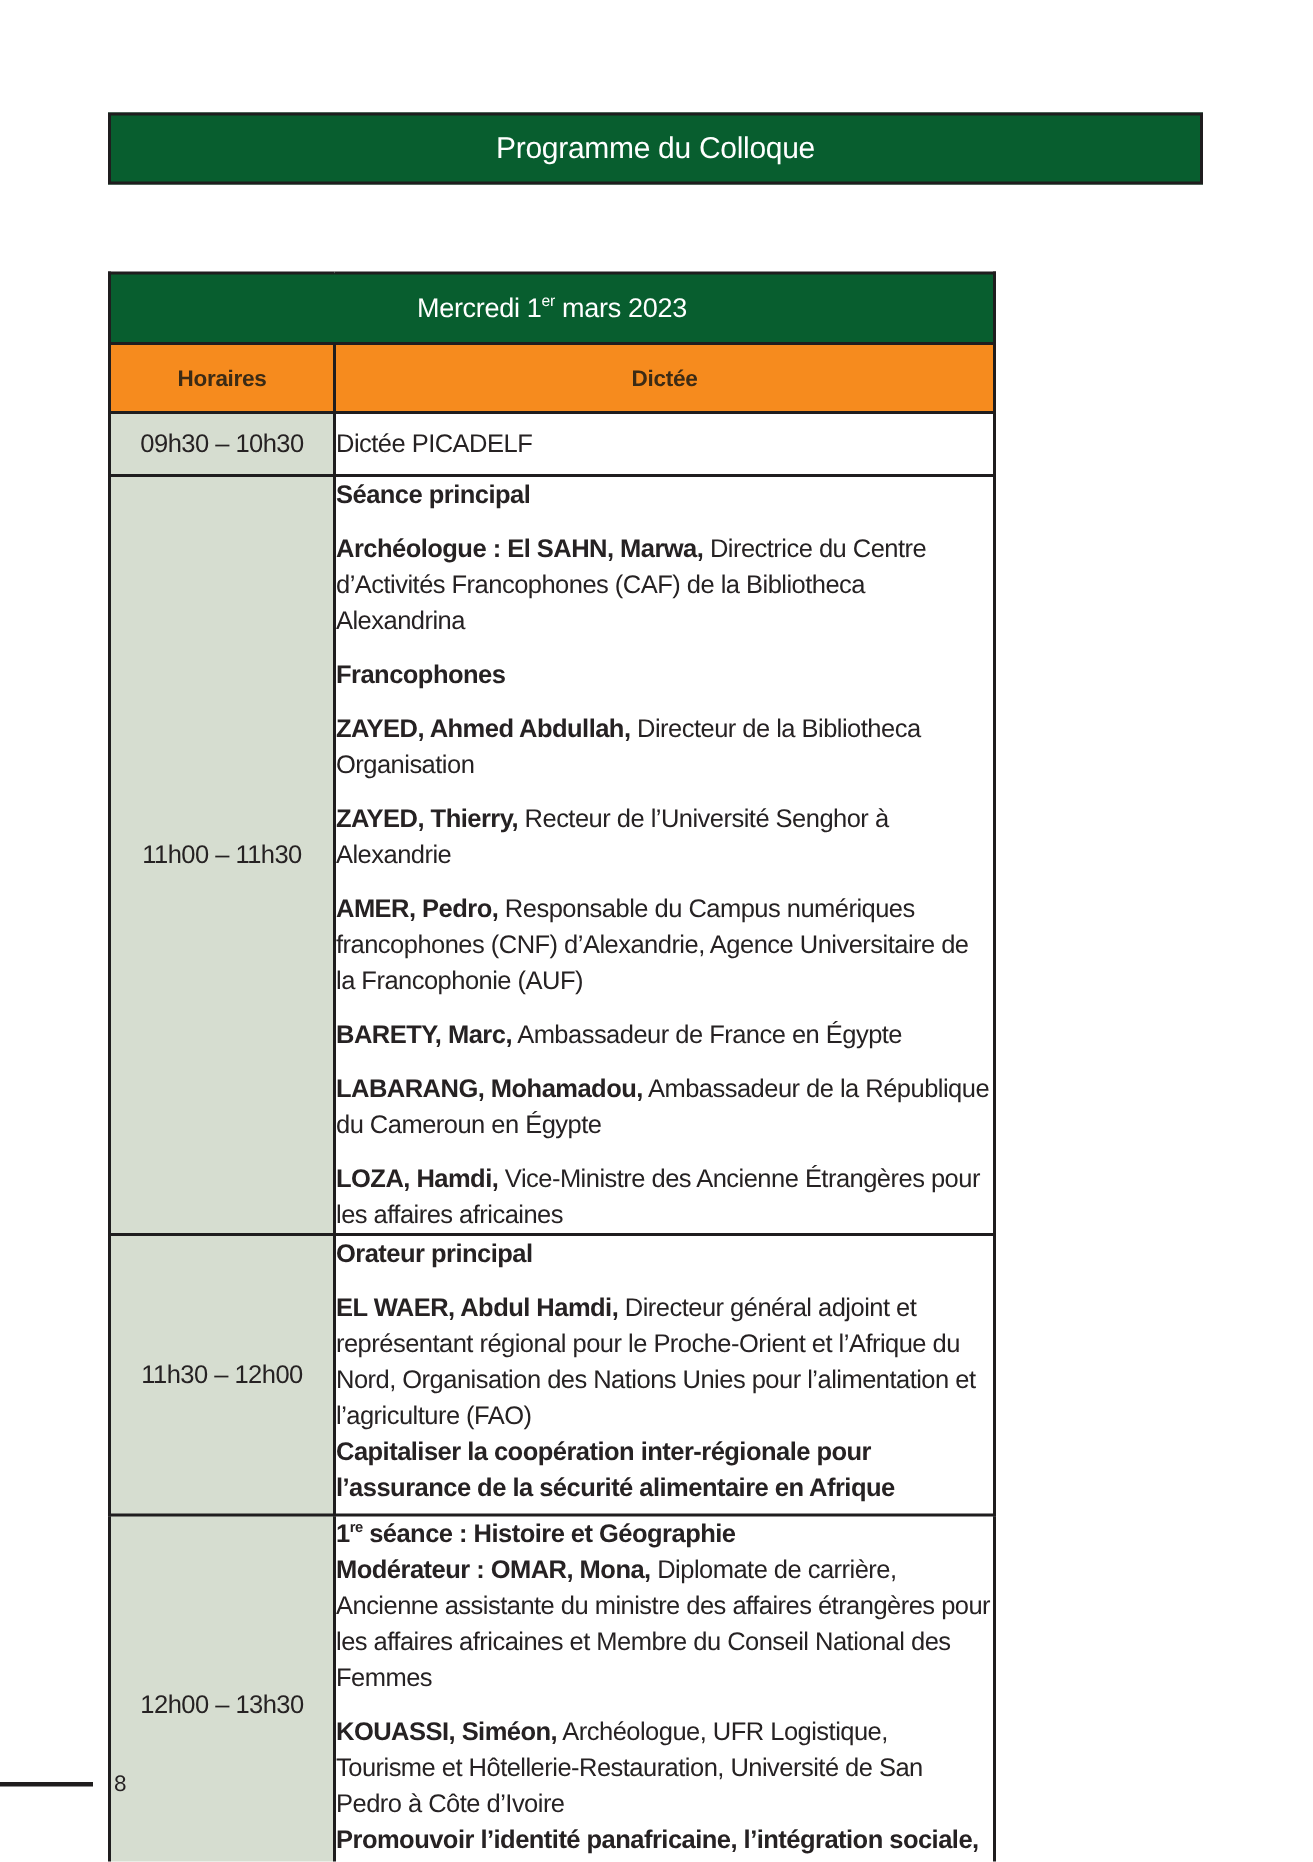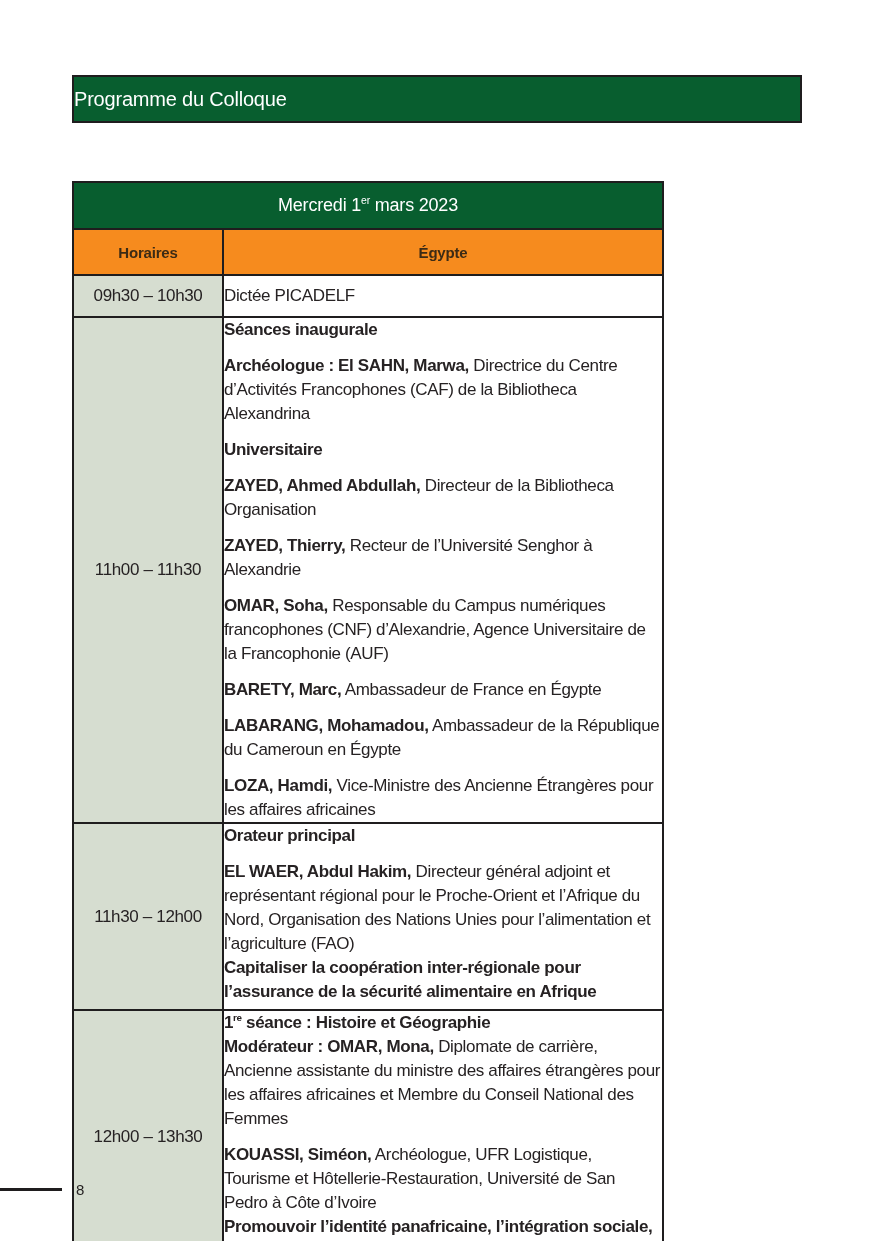--- a/index.html
+++ b/index.html
@@ -14,21 +14,21 @@
   *{box-sizing:border-box;}
   html,body{margin:0;padding:0;}
   body{
     width:875px;height:1241px;position:relative;background:#ffffff;
     font-family:"Liberation Sans", sans-serif;color:var(--text);
     overflow:hidden;
   }
   .title-bar{
     position:absolute;left:72px;top:75px;width:730px;height:48px;
     background:var(--green);border:2px solid var(--border);
-    display:flex;align-items:center;
+    display:flex;align-items:center;justify-content:center;
     color:var(--title_text);font-size:20px;letter-spacing:-0.2px;
   }
   table.program-table{
     position:absolute;left:72px;top:135px;width:592px;
     border-collapse:collapse;table-layout:fixed;margin-top:46px;
   }
   table.program-table th, table.program-table td{
     border:2px solid var(--border);padding:0;
   }
   col.col-time{width:150px;}
@@ -78,49 +78,49 @@
   <colgroup>
     <col class="col-time">
     <col class="col-seance">
   </colgroup>
   <thead>
     <tr class="day-row">
       <th colspan="2"><span>Mercredi 1</span><sup>er</sup><span> mars 2023</span></th>
     </tr>
     <tr class="col-header-row">
       <th>Horaires</th>
-      <th>Égypte</th>
+      <th>Dictée</th>
     </tr>
   </thead>
   <tbody>
       <tr>
         <td class="time-cell">09h30 – 10h30</td>
         <td class="content-cell">
           <p class="para"><span>Dictée PICADELF</span></p>
         </td>
       </tr>
       <tr>
         <td class="time-cell">11h00 – 11h30</td>
         <td class="content-cell">
-          <p class="para"><span class="bold">Séances inaugurale</span></p>
+          <p class="para"><span class="bold">Séance principal</span></p>
           <p class="para"><span class="bold">Archéologue : El SAHN, Marwa,</span><span> Directrice du Centre d’Activités Francophones (CAF) de la Bibliotheca Alexandrina</span></p>
-          <p class="para"><span class="bold">Universitaire</span></p>
+          <p class="para"><span class="bold">Francophones</span></p>
           <p class="para"><span class="bold">ZAYED, Ahmed Abdullah,</span><span> Directeur de la Bibliotheca Organisation</span></p>
           <p class="para"><span class="bold">ZAYED, Thierry,</span><span> Recteur de l’Université Senghor à Alexandrie</span></p>
-          <p class="para"><span class="bold">OMAR, Soha,</span><span> Responsable du Campus numériques francophones (CNF) d’Alexandrie, Agence Universitaire de la Francophonie (AUF)</span></p>
+          <p class="para"><span class="bold">AMER, Pedro,</span><span> Responsable du Campus numériques francophones (CNF) d’Alexandrie, Agence Universitaire de la Francophonie (AUF)</span></p>
           <p class="para"><span class="bold">BARETY, Marc,</span><span> Ambassadeur de France en Égypte</span></p>
           <p class="para"><span class="bold">LABARANG, Mohamadou,</span><span> Ambassadeur de la République du Cameroun en Égypte</span></p>
           <p class="para"><span class="bold">LOZA, Hamdi,</span><span> Vice-Ministre des Ancienne Étrangères pour les affaires africaines</span></p>
         </td>
       </tr>
       <tr>
         <td class="time-cell">11h30 – 12h00</td>
         <td class="content-cell">
           <p class="para"><span class="bold">Orateur principal</span></p>
-          <p class="para"><span class="bold">EL WAER, Abdul Hakim,</span><span> Directeur général adjoint et représentant régional pour le Proche-Orient et l’Afrique du Nord, Organisation des Nations Unies pour l’alimentation et l’agriculture (FAO)</span><span class="bold">
+          <p class="para"><span class="bold">EL WAER, Abdul Hamdi,</span><span> Directeur général adjoint et représentant régional pour le Proche-Orient et l’Afrique du Nord, Organisation des Nations Unies pour l’alimentation et l’agriculture (FAO)</span><span class="bold">
 Capitaliser la coopération inter-régionale pour l’assurance de la sécurité alimentaire en Afrique</span></p>
         </td>
       </tr>
       <tr>
         <td class="time-cell">12h00 – 13h30</td>
         <td class="content-cell">
           <p class="para"><span class="bold">1</span><sup class="bold">re</sup><span class="bold"> séance : Histoire et Géographie</span><span>
 </span><span class="bold">Modérateur : OMAR, Mona,</span><span> Diplomate de carrière, Ancienne assistante du ministre des affaires étrangères pour les affaires africaines et Membre du Conseil National des Femmes</span></p>
           <p class="para"><span class="bold">KOUASSI, Siméon,</span><span> Archéologue, UFR Logistique, Tourisme et Hôtellerie-Restauration, Université de San Pedro à Côte d’Ivoire</span><span class="bold">
 Promouvoir l’identité panafricaine, l’intégration sociale, le tourisme et l’art</span></p>

